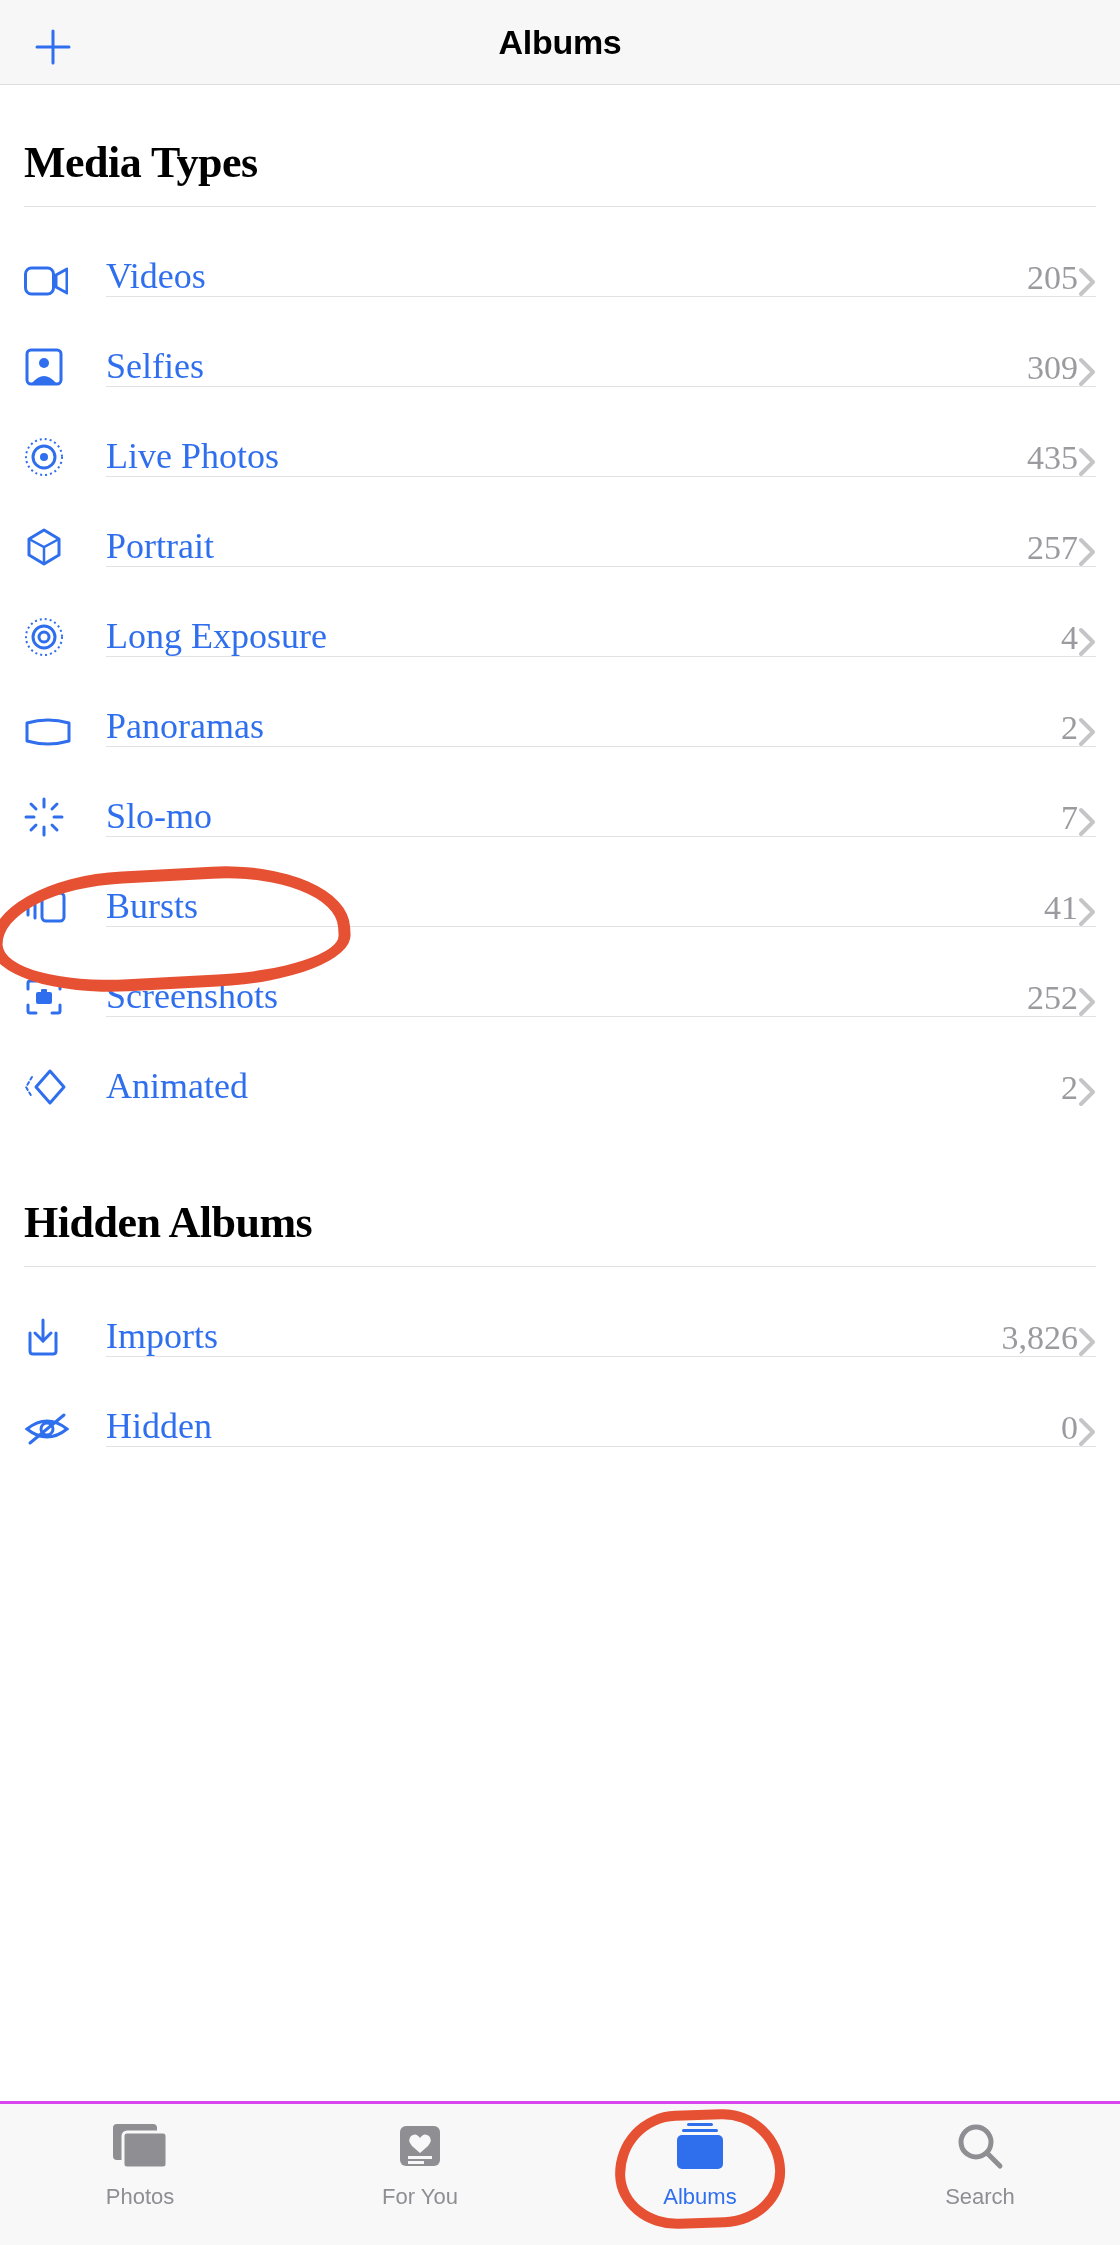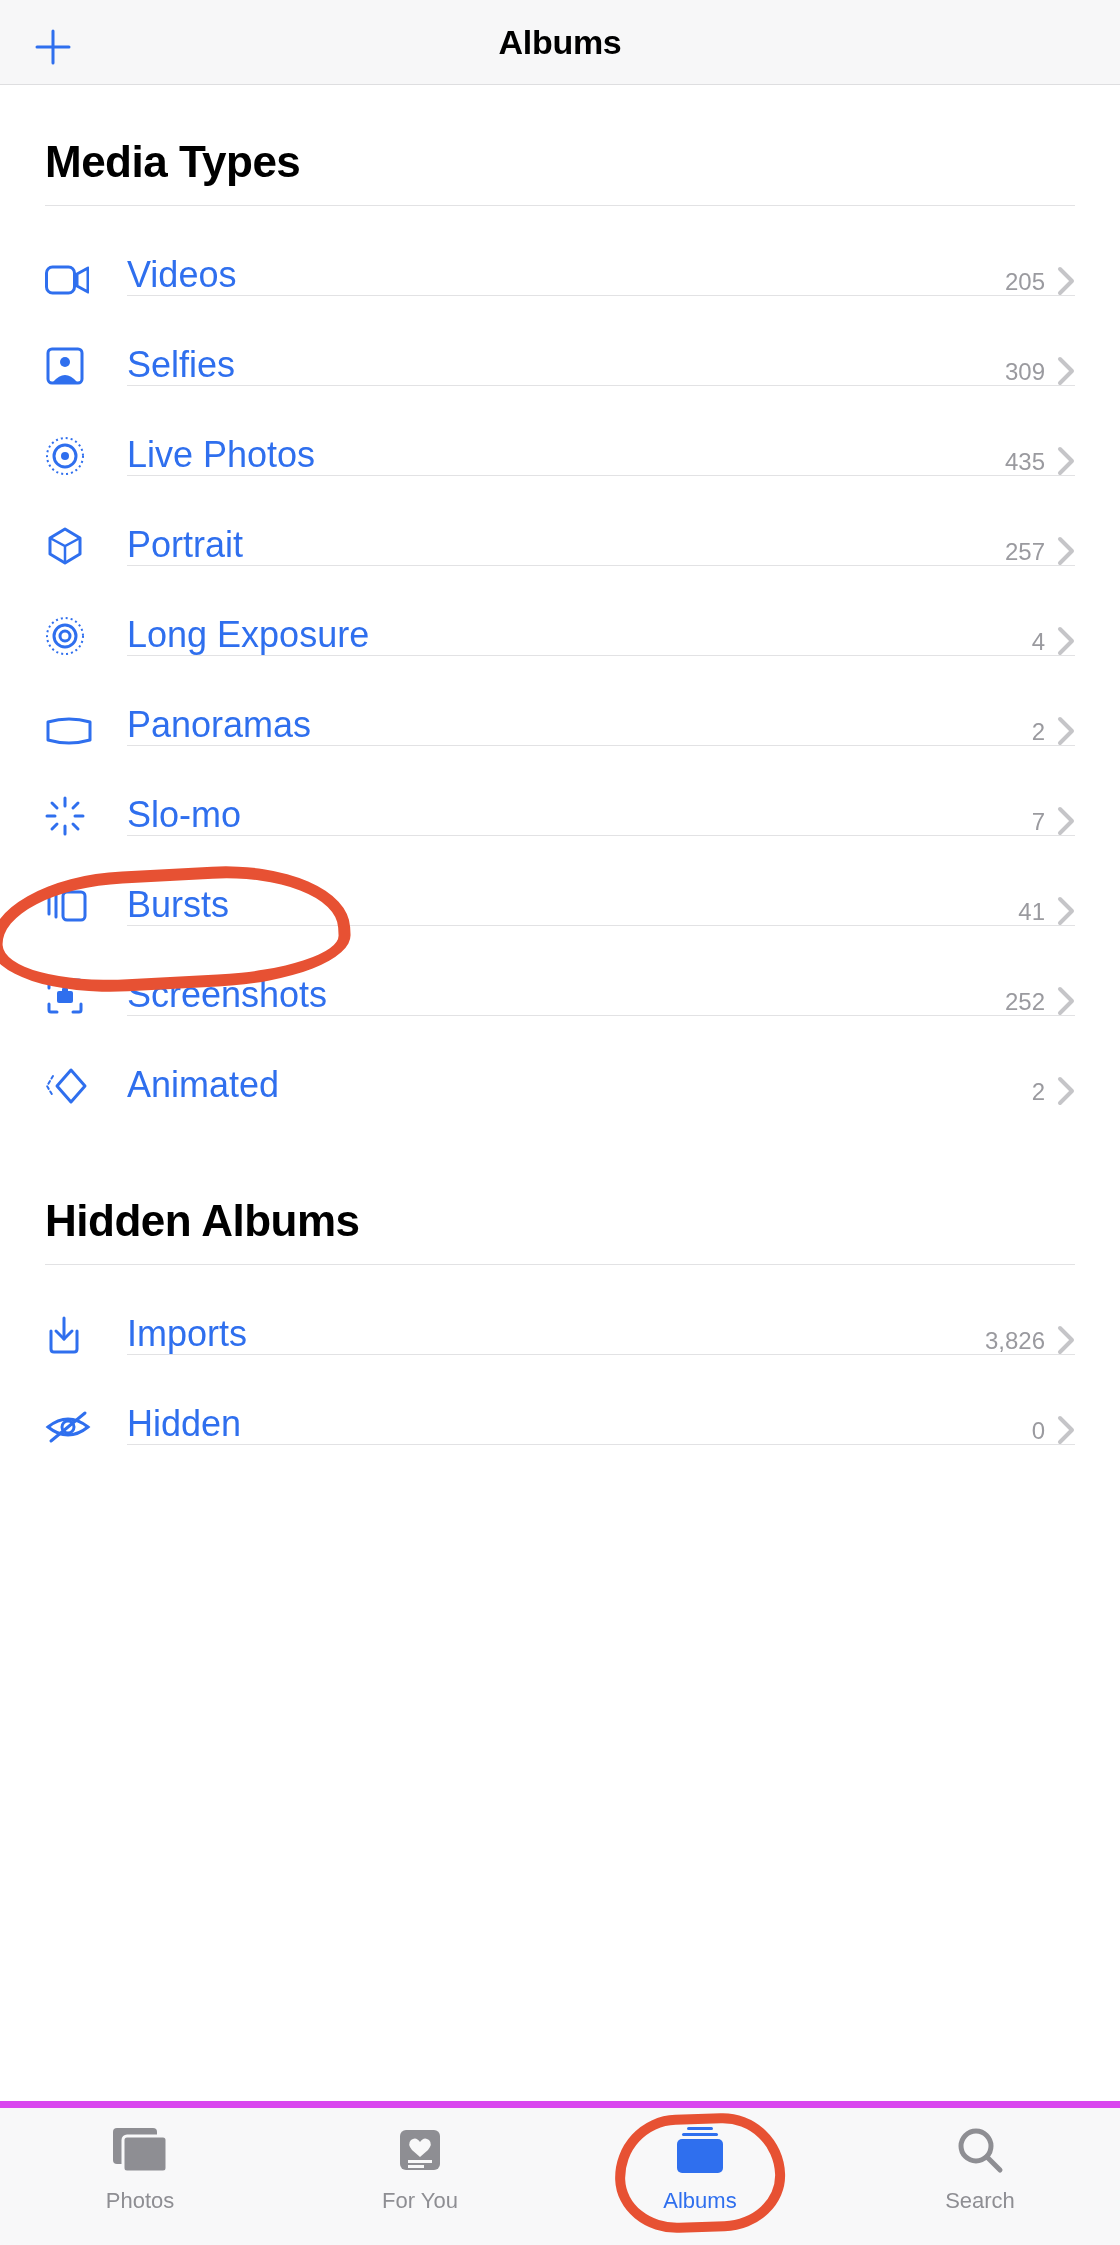--- a/index.html
+++ b/index.html
@@ -33,21 +33,21 @@
   .header .title {
     flex: 1;
     text-align: center;
     font-size: 34px;
     font-weight: 600;
     color: #000;
     letter-spacing: -0.3px;
   }
 
   
-  .section { padding: 0 45px; }
+  .section { padding: 0 24px; font-family: Liberation Serif, serif; }
   .section-title {
     font-size: 44px;
     font-weight: 700;
     color: #000;
     margin-top: 52px;
     margin-bottom: 18px;
     letter-spacing: -0.5px;
   }
   .section-divider-top {
     height: 1px; background: var(--divider);
@@ -69,44 +69,43 @@
     color: var(--blue);
     flex-shrink: 0;
   }
   .row .label {
     flex: 1;
     font-size: 36px;
     font-weight: 400;
     color: var(--blue);
   }
   .row .count {
-    font-size: 24px;
+    font-size: 34px;
     color: var(--gray-text);
-    margin-right: 12px;
   }
   .row .chevron {
     color: #c5c5c8;
     flex-shrink: 0;
   }
   .row-sep {
     position: absolute;
     bottom: 0;
     left: 82px;
     right: 0;
     height: 1px;
     background: var(--divider);
   }
 
   
   .tabbar {
     position: absolute;
     left: 0; right: 0; bottom: 0;
     height: 144px;
     background: var(--tabbar-bg);
-    border-top: 7px solid #d946ef;
+    border-top: 3px solid #d946ef;
     display: flex;
   }
   .tab {
     flex: 1;
     display: flex;
     flex-direction: column;
     align-items: center;
     justify-content: flex-start;
     padding-top: 14px;
     gap: 10px;

